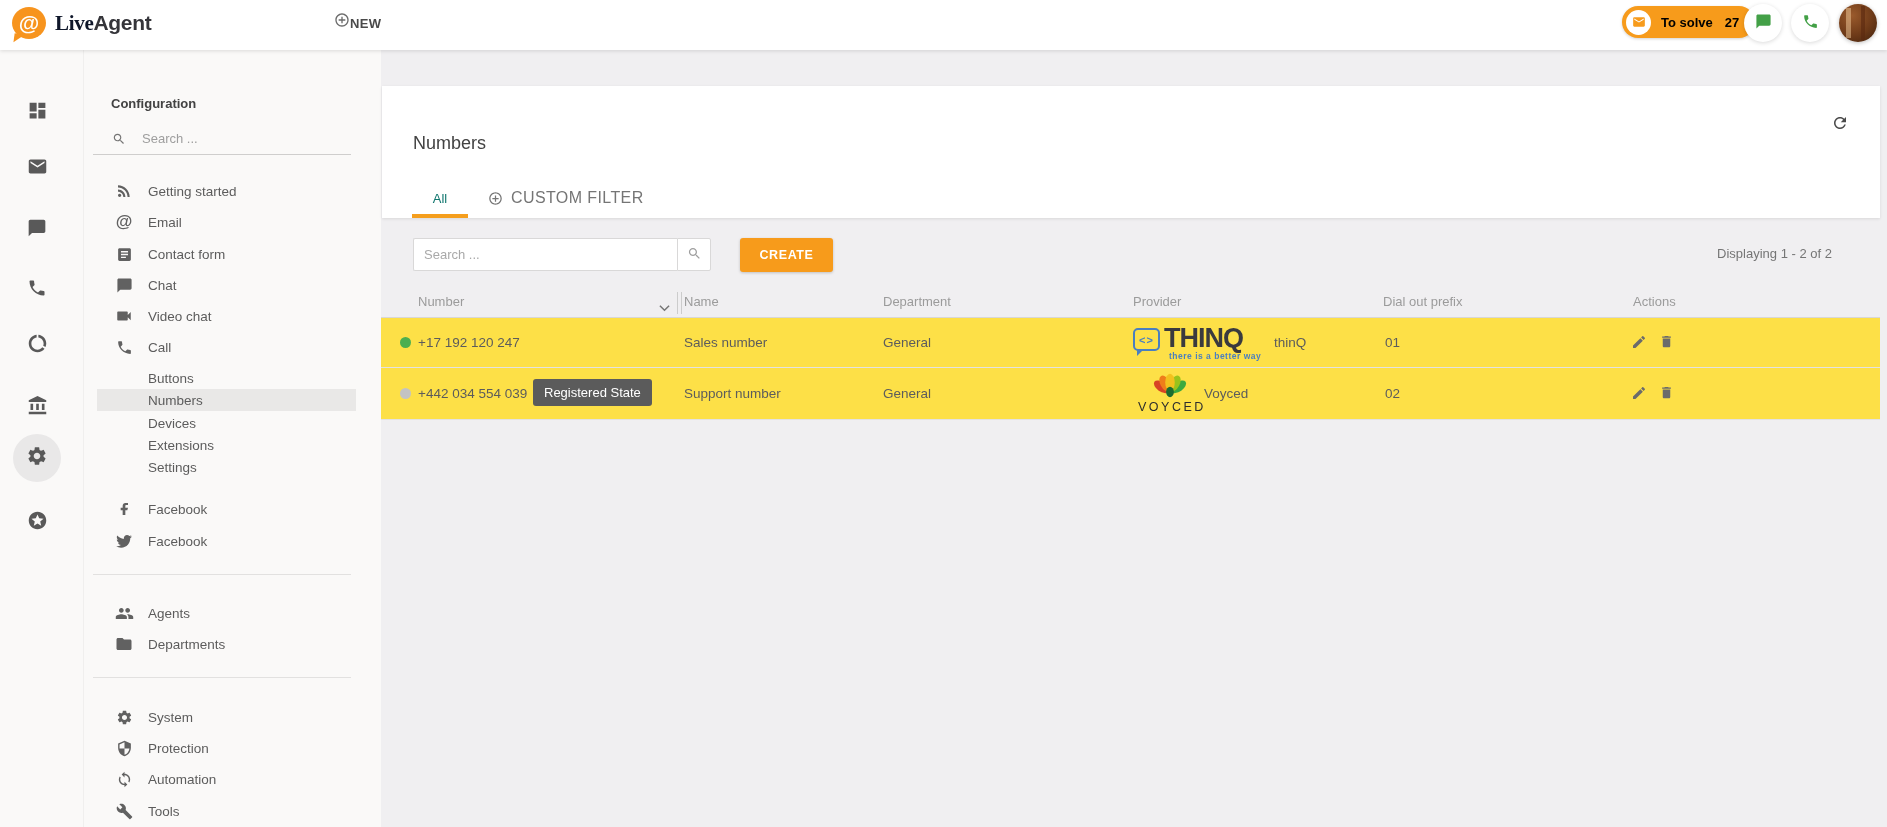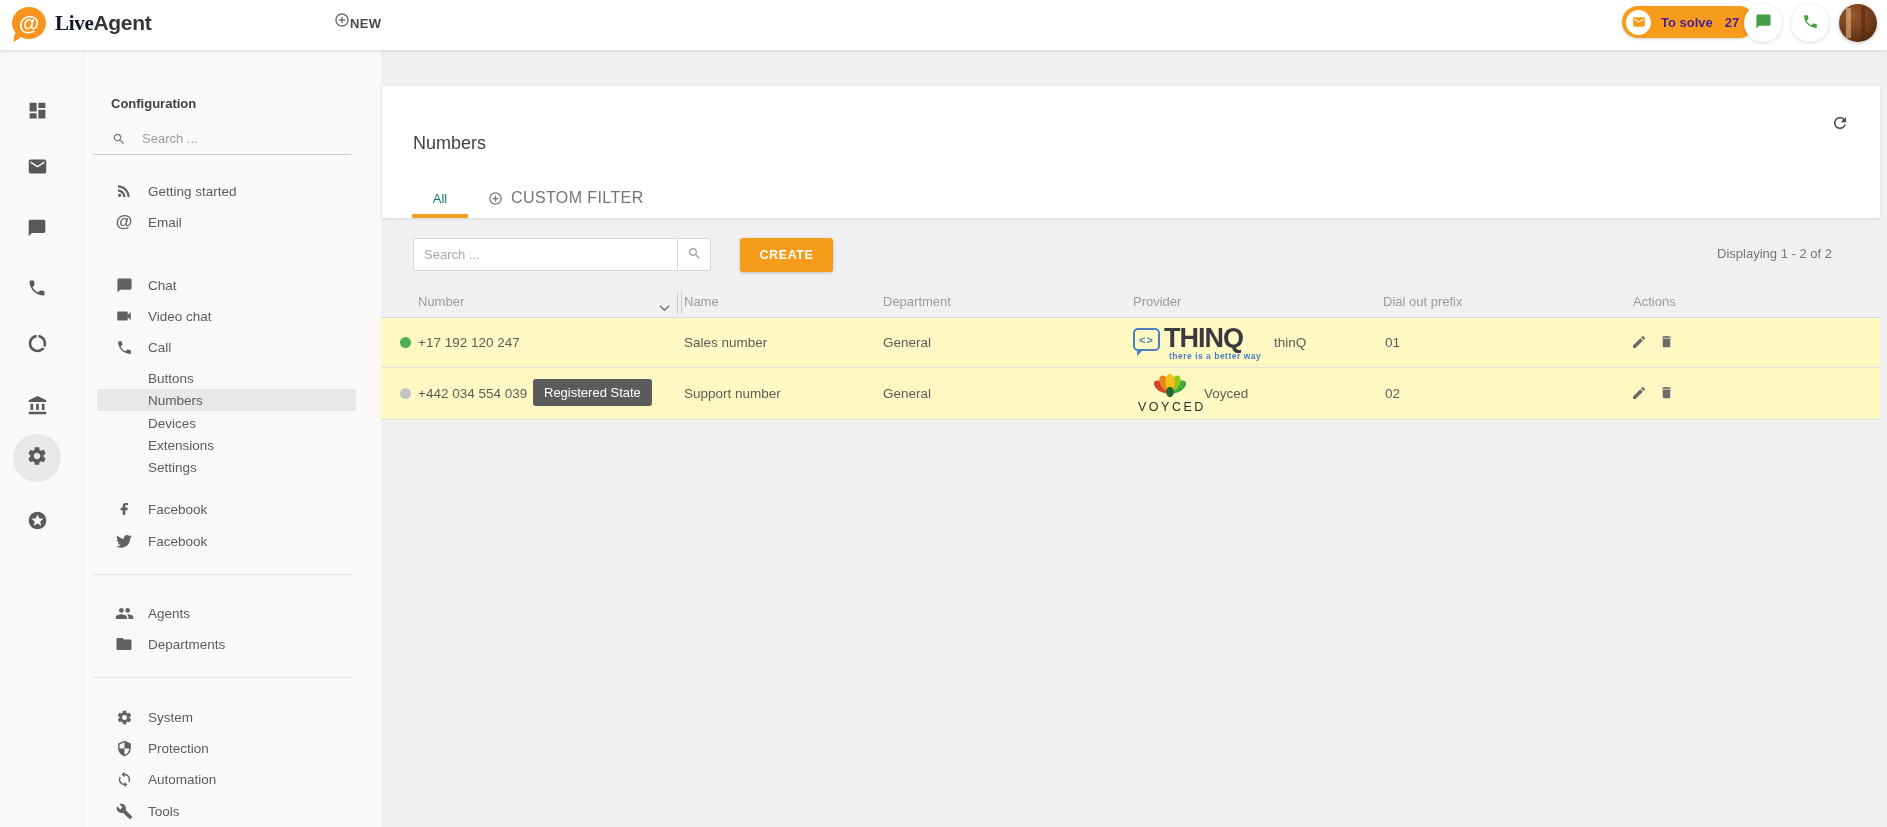--- a/index.html
+++ b/index.html
@@ -16,21 +16,21 @@
                  border-left:10px solid #f7941e; border-bottom:9px solid transparent; transform:rotate(8deg); }
   .logo-text { margin-left:9px; font-size:21px; font-weight:bold; letter-spacing:-.3px; }
   .logo-text .live { color:#0f172a;font-family:Liberation Serif, serif; } .logo-text .agent { color:#35353a; }
   .new-btn { position:absolute; left:334px; top:12px; display:flex; align-items:flex-end; 
              color:#4a4a4a; font-size:13px; font-weight:bold; letter-spacing:.4px; cursor:pointer; }
   .tosolve { position:absolute; left:1622px; top:6px; height:32px; background:#f79b1b; border-radius:16px;
              display:flex; align-items:center; padding:0 16px 0 4px; gap:10px; cursor:pointer;
              box-shadow:0 1px 3px rgba(0,0,0,.18); }
   .tosolve-circle { width:25px; height:25px; background:#fff; border-radius:50%;
              display:flex; align-items:center; justify-content:center; }
-  .tosolve-label, .tosolve-count { color:#4c1d95; font-size:13px; font-weight:bold; }
+  .tosolve-label, .tosolve-count { color:#000000; font-size:13px; font-weight:bold; }
   .tosolve-count { margin-left:2px; }
   .top-circle { position:absolute; top:4px; width:38px; height:38px; background:#fff; border-radius:50%;
              box-shadow:0 1px 4px rgba(0,0,0,.15); display:flex; align-items:center; justify-content:center; cursor:pointer; }
   .avatar { position:absolute; left:1839px; top:4px; width:38px; height:38px; border-radius:50%; cursor:pointer;
             background:radial-gradient(circle at 35% 30%, #9a5a2c, #6e3a18 55%, #40220e 100%);
             box-shadow:0 1px 4px rgba(0,0,0,.25); overflow:hidden; }
   .avatar:before { content:""; position:absolute; left:7px; top:4px; width:5px; height:30px; background:rgba(255,220,170,.45); }
   .avatar:after  { content:""; position:absolute; left:22px; top:2px; width:4px; height:34px; background:rgba(90,40,15,.6); }
 
   
@@ -80,21 +80,21 @@
          justify-content:center; cursor:pointer; }
   .create-btn { position:absolute; left:359px; top:188px; width:93px; height:34px; background:#f79b1b;
          border:none; border-radius:3px; color:#fff; font-size:12.5px; font-weight:bold; letter-spacing:.6px;
          cursor:pointer; box-shadow:0 1px 3px rgba(0,0,0,.2); font-family:Liberation Sans, sans-serif; }
   .displaying { position:absolute; right:55px; top:196px; font-size:13px; color:#757575; }
 
   .thead { position:absolute; top:240px; left:0; width:1499px; height:28px; }
   .th { position:absolute; top:4px; font-size:13px; color:#9b9b9b; }
   .thead-border { position:absolute; left:0; bottom:0; width:1499px; height:1px; background:#d8d7d7; }
   .col-divider { position:absolute; top:2px; width:1px; height:22px; background:#cccccc; }
-  .trow { position:absolute; left:0; width:1499px; background:#fef9c3; border-bottom:1px solid #e3e2e2; cursor:pointer; }
+  .trow { position:absolute; left:0; width:1499px; background:#fde047; border-bottom:1px solid #e3e2e2; cursor:pointer; }
   .row1 { top:268px; height:50px; } .row2 { top:318px; height:52px; }
   .dot { position:absolute; left:19px; width:11px; height:11px; border-radius:50%; }
   .dot-online { background:#4caf50; } .dot-offline { background:#c3c3c3; }
   .cell { position:absolute; font-size:13.5px; color:#5c5c5c; }
   .badge { position:absolute; left:152px; height:27px; background:#5b5b5b; border-radius:3px; color:#fff;
            font-size:13px; display:flex; align-items:center; padding:12px 11px; white-space:nowrap; }
   .action-btn { position:absolute; width:20px; height:20px; border:none; background:transparent; cursor:pointer;
            display:flex; align-items:center; justify-content:center; }
 
   
@@ -225,20 +225,28 @@
             <path d="M6.18 15.64c1.2 0 2.18.98 2.18 2.18s-.98 2.18-2.18 2.18S4 19.02 4 17.82s.98-2.18 2.18-2.18zM4 4.44v2.83c7.03 0 12.73 5.7 12.73 12.73h2.83C19.56 11.4 12.6 4.44 4 4.44zm0 5.66v2.83c3.9 0 7.07 3.17 7.07 7.07h2.83c0-5.47-4.43-9.9-9.9-9.9z"></path>
           </svg>
         </span>
       <span class="sb-label">Getting started</span>
     </div>
     <div class="sb-item" style="top:157px;">
       <span class="sb-ico">
           <span class="at-glyph">@</span>
         </span>
       <span class="sb-label">Email</span>
+    </div>
+    <div class="sb-item" style="top:189px;">
+      <span class="sb-ico">
+          <svg width="17" height="17" viewBox="0 0 24 24">
+            <path d="M19 3H5c-1.1 0-2 .9-2 2v14c0 1.1.9 2 2 2h14c1.1 0 2-.9 2-2V5c0-1.1-.9-2-2-2zm-5 14H7v-2h7v2zm3-4H7v-2h10v2zm0-4H7V7h10v2z"></path>
+          </svg>
+        </span>
+      <span class="sb-label">Contact form</span>
     </div>
     <div class="sb-item" style="top:220px;">
       <span class="sb-ico">
           <svg width="17" height="17" viewBox="0 0 24 24">
             <path d="M20 2H4c-1.1 0-2 .9-2 2v18l4-4h14c1.1 0 2-.9 2-2V4c0-1.1-.9-2-2-2z"></path>
           </svg>
         </span>
       <span class="sb-label">Chat</span>
     </div>
     <div class="sb-item" style="top:251px;">

